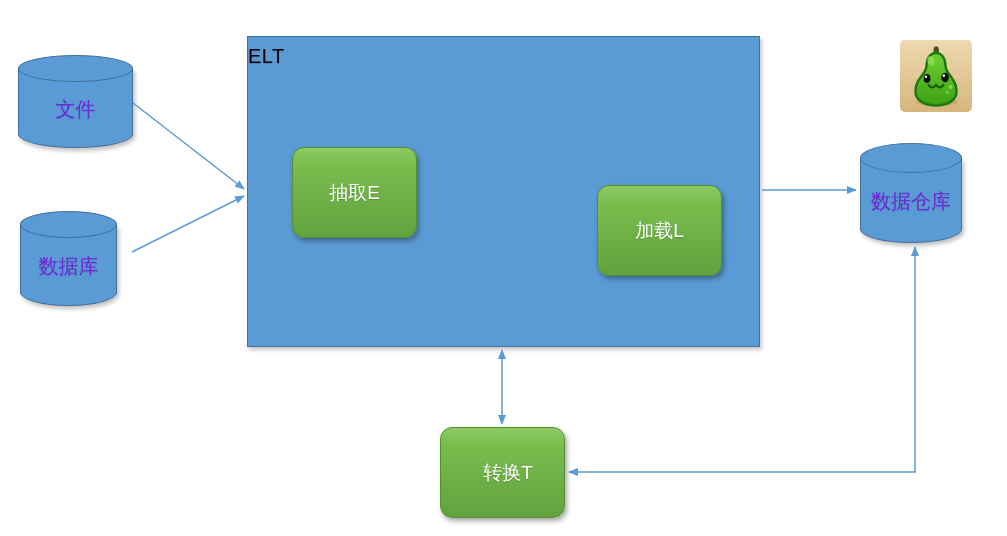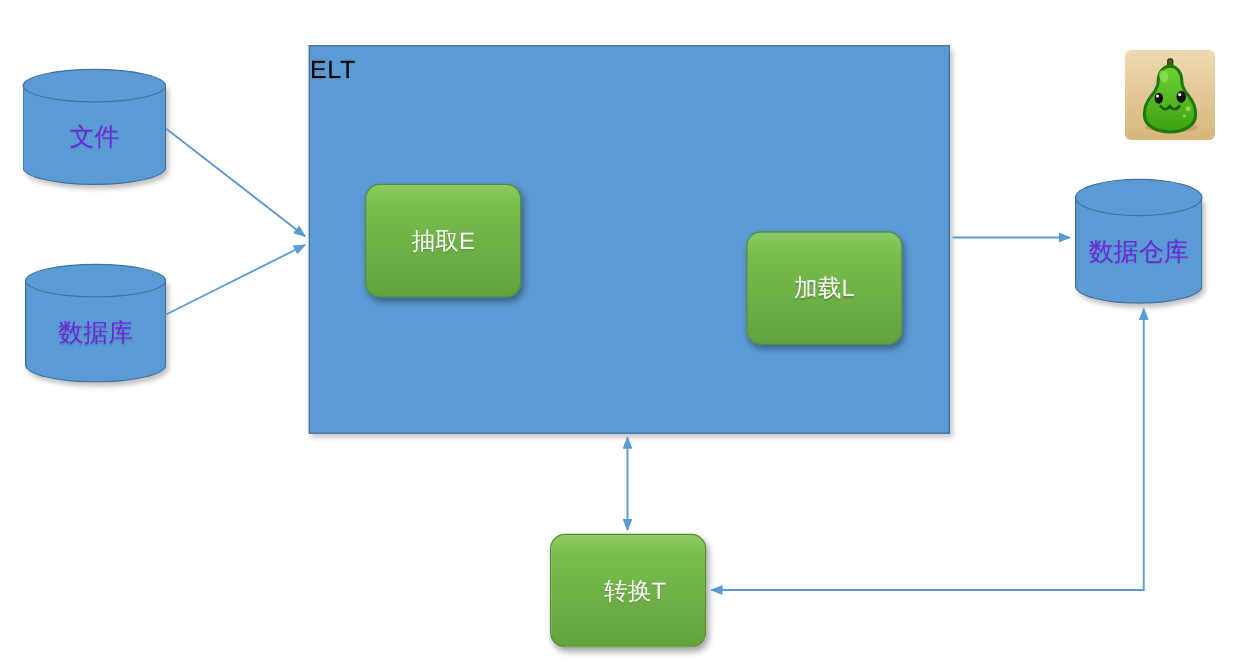--- a/index.html
+++ b/index.html
@@ -77,21 +77,21 @@
     position: absolute;
     left: 0; right: 0; top: 16px; bottom: 0;
     display: flex;
     align-items: center;
     justify-content: center;
     color: #6d28d9;
     font-size: 20px;
     text-shadow: 0 1px 1px rgba(0,0,0,0.15);
   }
   .cyl.file      { left: 18px;  top: 55px;  width: 115px; height: 93px; }
-  .cyl.database  { left: 20px;  top: 211px; width: 113px; height: 95px; }
+  .cyl.database  { left: 20px;  top: 211px; width: 97px; height: 95px; }
   .cyl.warehouse { left: 860px; top: 143px; width: 102px; height: 100px; }
   .cyl.warehouse .cyl-top { height: 30px; }
   .cyl.warehouse .cyl-body { top: 15px; }
 
   
   .arrows-layer {
     position: absolute;
     left: 0; top: 0;
     width: 1007px; height: 536px;
     pointer-events: none;

